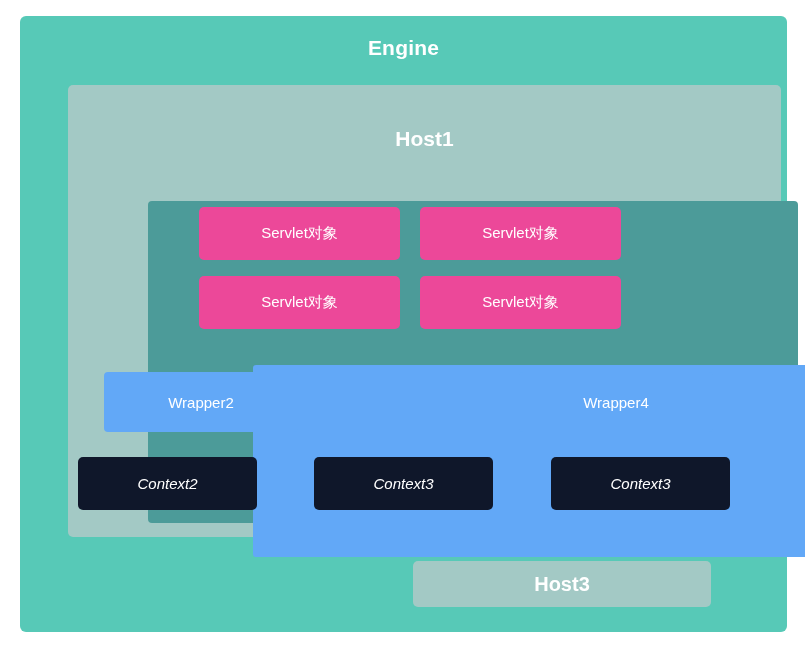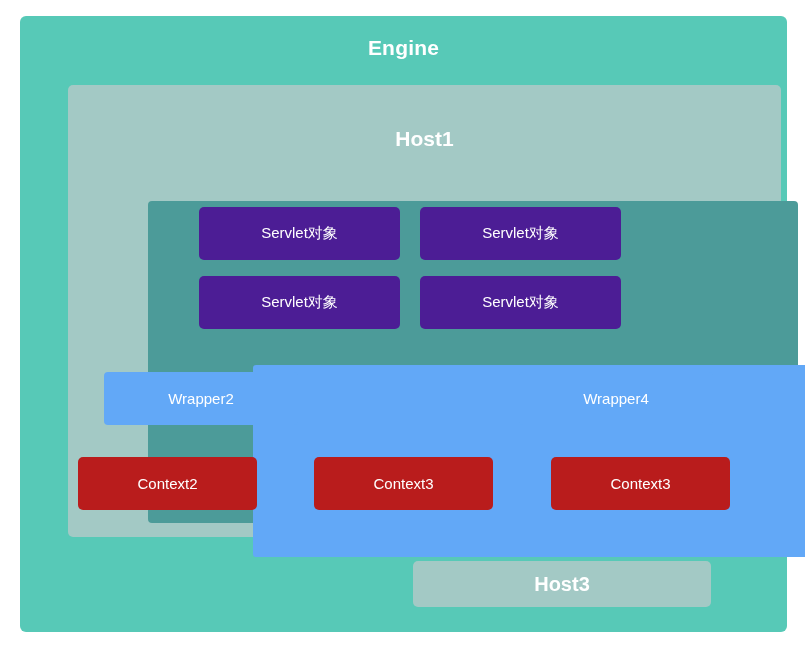--- a/index.html
+++ b/index.html
@@ -43,47 +43,48 @@
     left:105px;top:164px;width:609px;height:192px;
     background:#62a8f7;border-radius:3px;
   }
   #wrapper1 > .title{
     position:absolute;left:0;right:0;top:10px;
     font-size:15px;font-weight:normal;
   }
 
   
   .servlet{
-    background:#4c1d95;border-radius:5px;
+    background:#ec4899;border-radius:5px;
     font-size:15px;
     display:flex;align-items:center;justify-content:center;
     height:53px;width:201px;
   }
   #servlet-0{left:199px;top:207px;}
   #servlet-1{left:420px;top:207px;}
   #servlet-2{left:199px;top:276px;}
   #servlet-3{left:420px;top:276px;}
 
   
   .wrapper-small{
     background:#62a8f7;border-radius:4px;
-    font-size:15px;height:53px;
+    font-size:15px;height:60px;
     display:flex;align-items:center;justify-content:center;
     top:372px;
   }
   #wrapper-small-0{left:104px;width:194px;}
   #wrapper-small-1{left:312px;width:194px;}
   #wrapper-small-2{left:519px;width:194px;}
 
   
   .context-small{
-    background:#b91c1c;border-radius:5px;
+    background:#0f172a;border-radius:5px;
     font-size:15px;height:53px;
     display:flex;align-items:center;justify-content:center;
     top:457px;
+    font-style:italic;
   }
   #context-small-0{left:78px;width:179px;}
   #context-small-1{left:314px;width:179px;}
   #context-small-2{left:551px;width:179px;}
 
   
   .host-small{
     background:#a3c9c5;border-radius:5px;
     font-size:20px;font-weight:bold;
     display:flex;align-items:center;justify-content:center;

